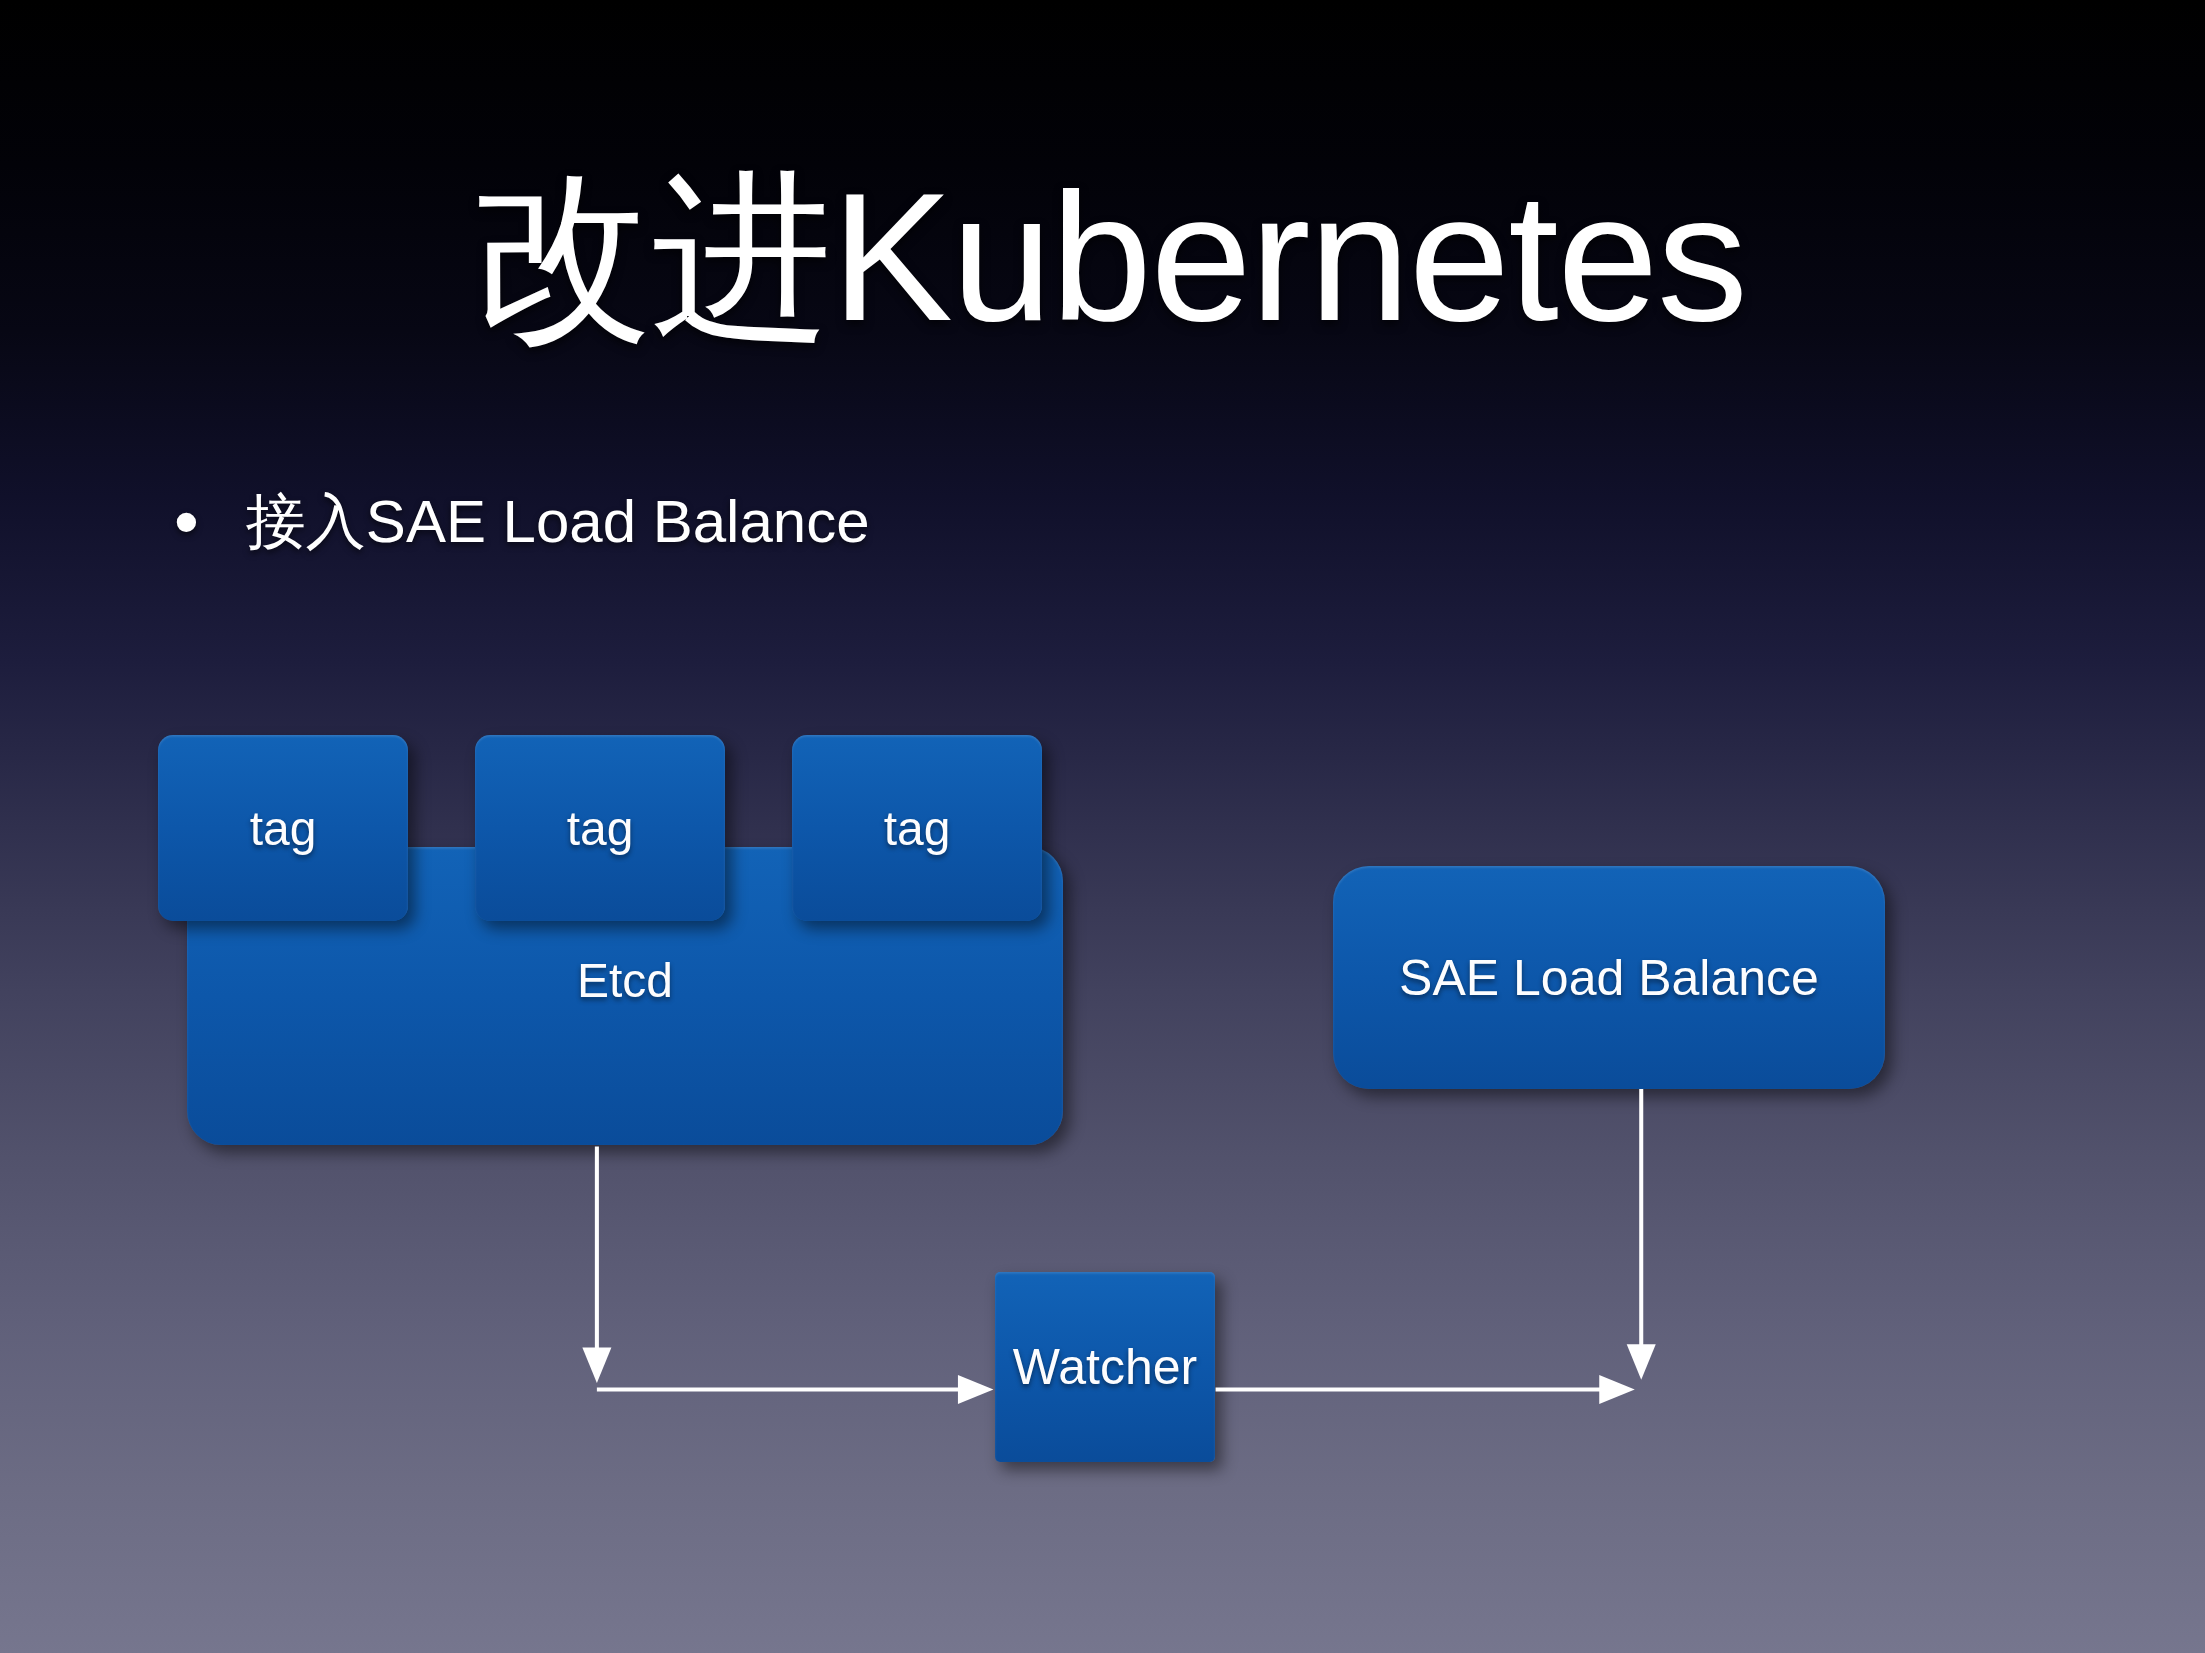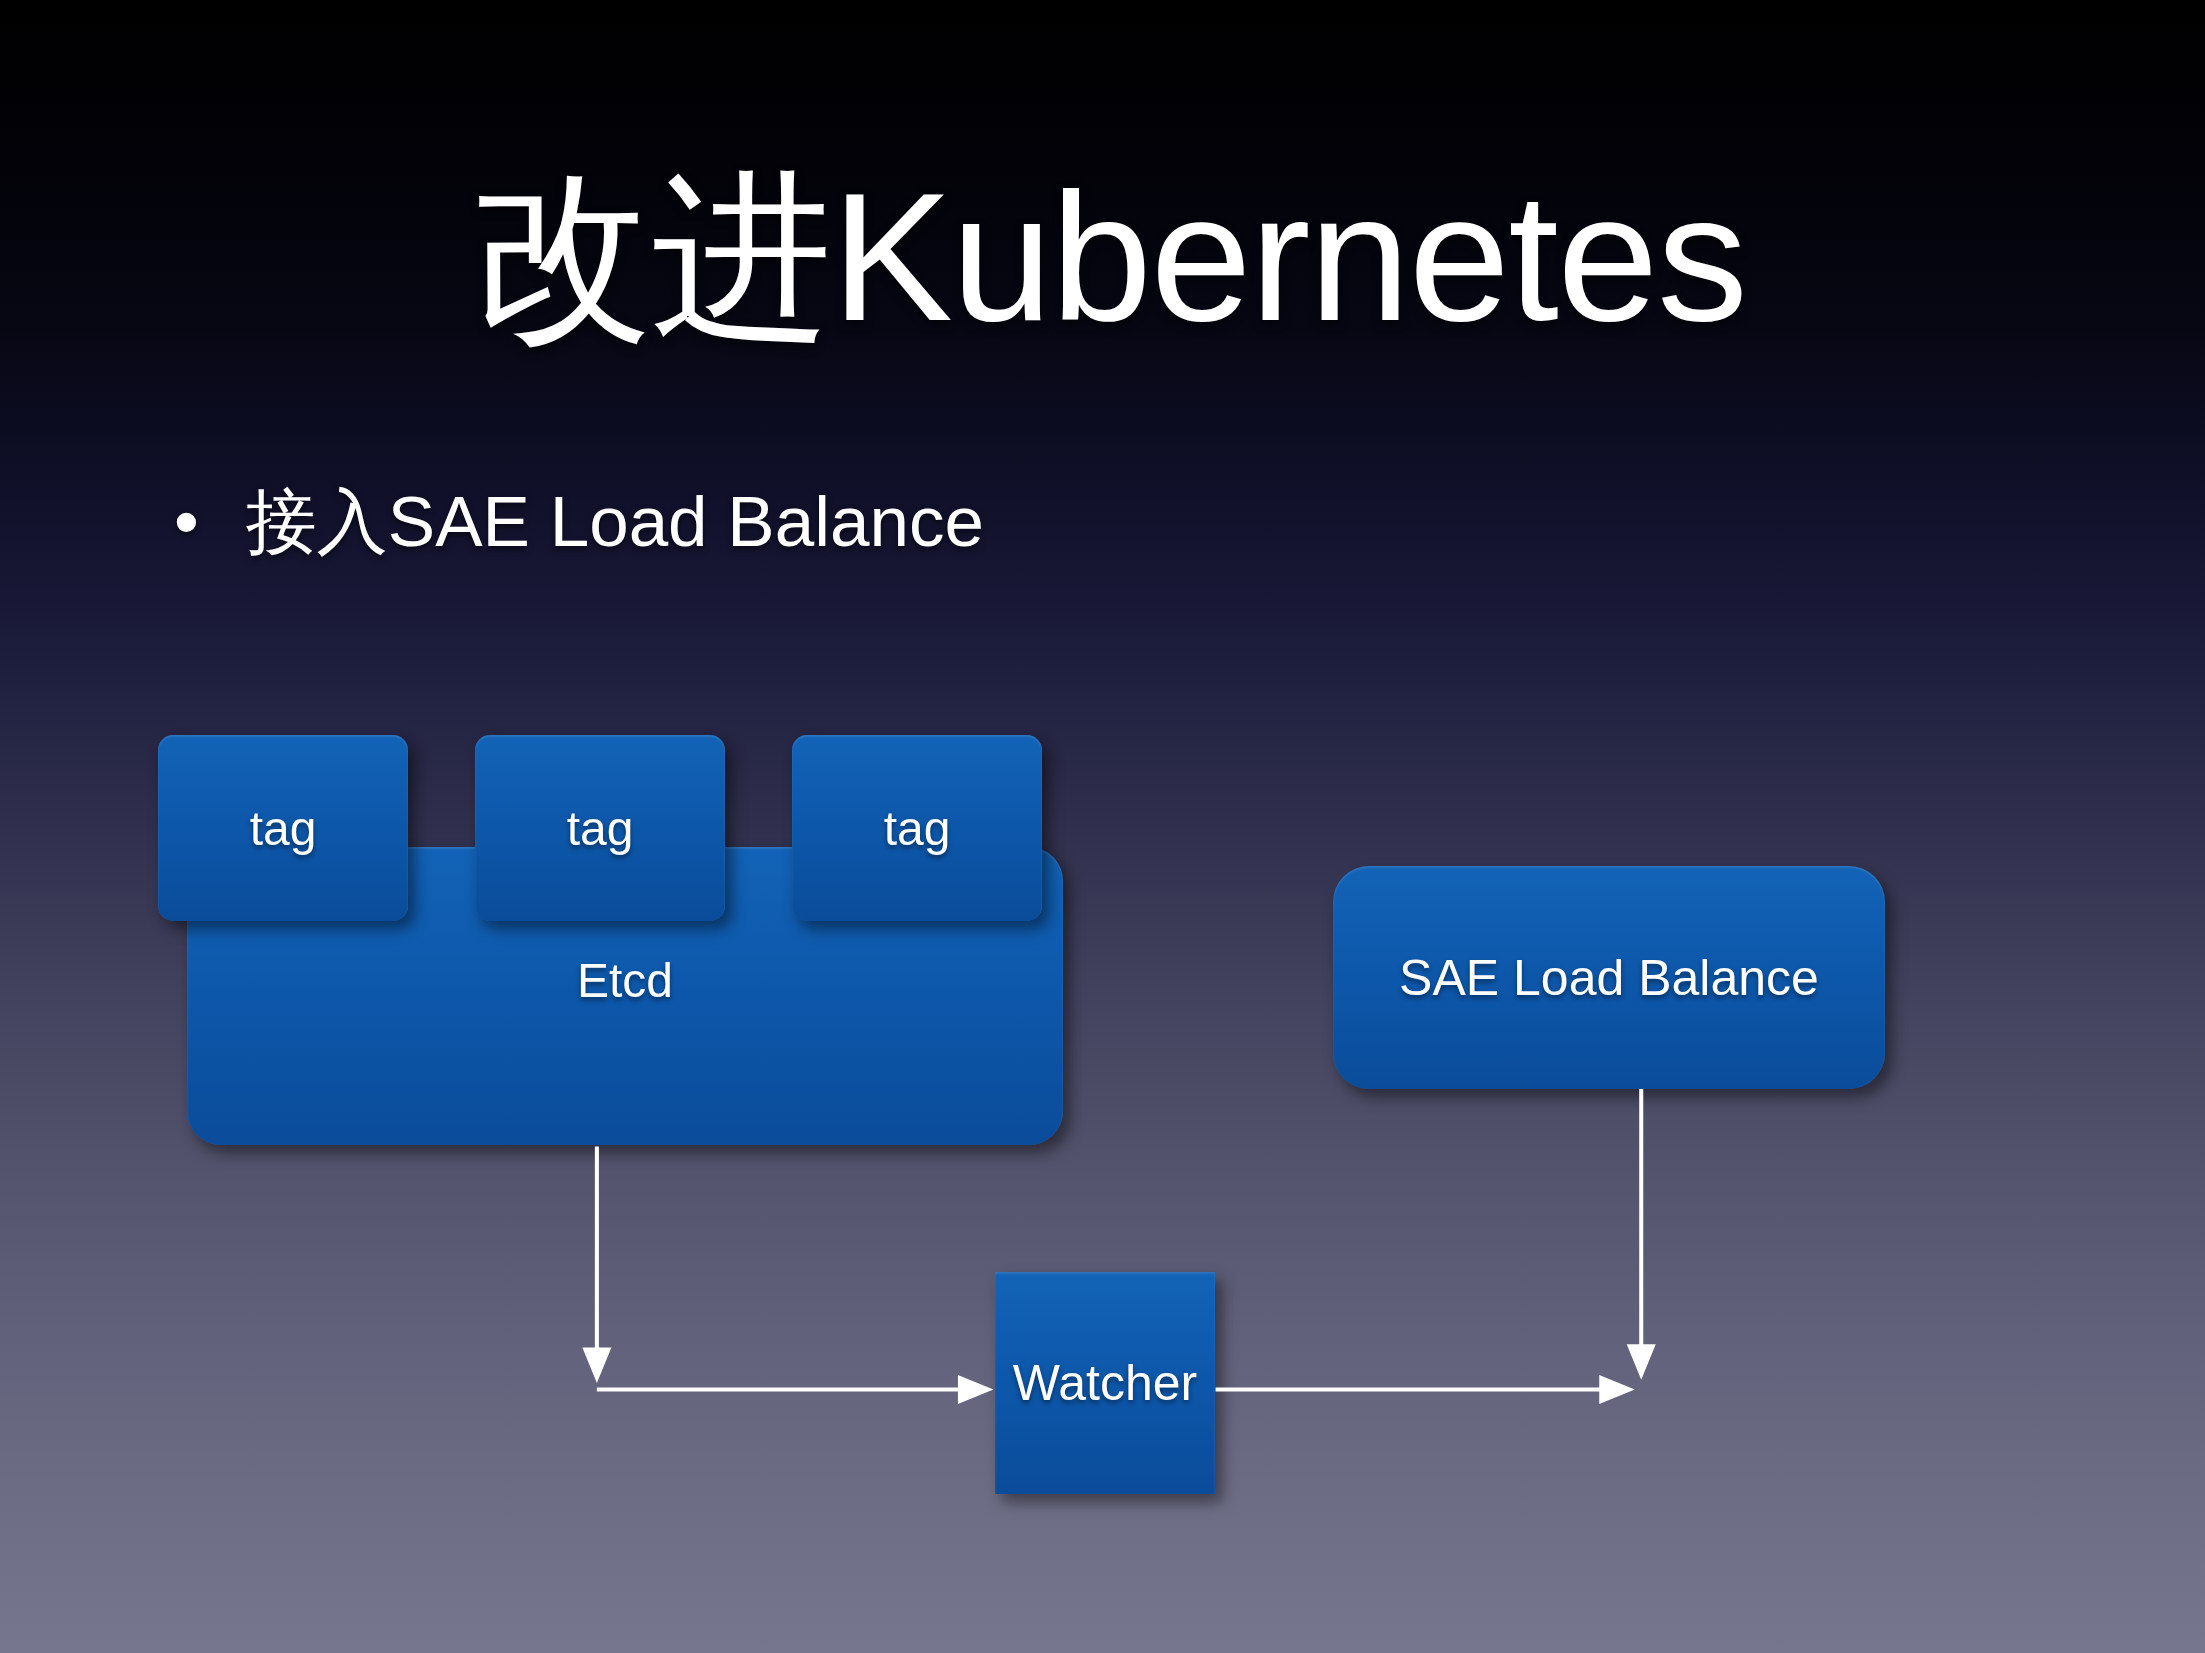--- a/index.html
+++ b/index.html
@@ -52,21 +52,21 @@
     align-items: center;
     gap: 47px;
     color: #ffffff;
   }
   .bullet-marker {
     font-size: 71px;
     line-height: 1.1;
     text-shadow: 0 3.2px 6.5px rgba(0,0,0,0.6);
   }
   .bullet-text {
-    font-size: 71px;
+    font-size: 60px;
     line-height: 1.1;
     font-weight: 300;
     text-shadow: 0 3.2px 6.5px rgba(0,0,0,0.6);
     white-space: nowrap;
   }
 
   .node {
     position: absolute;
     display: flex;
     align-items: center;
@@ -115,22 +115,22 @@
     height: 223px;
     border-radius: 36px;
     z-index: 2;
   }
   .sae-box .node-label { font-size: 50px; }
 
   .watcher-box {
     left: 995px;
     top: 1272px;
     width: 220px;
-    height: 222px;
-    border-radius: 0;
+    height: 190px;
+    border-radius: 5px;
     z-index: 2;
   }
   .watcher-box .node-label { font-size: 50px; }
 
   .arrow-layer {
     position: absolute;
     left: 0;
     top: 0;
     width: 2205px;
     height: 1654px;

